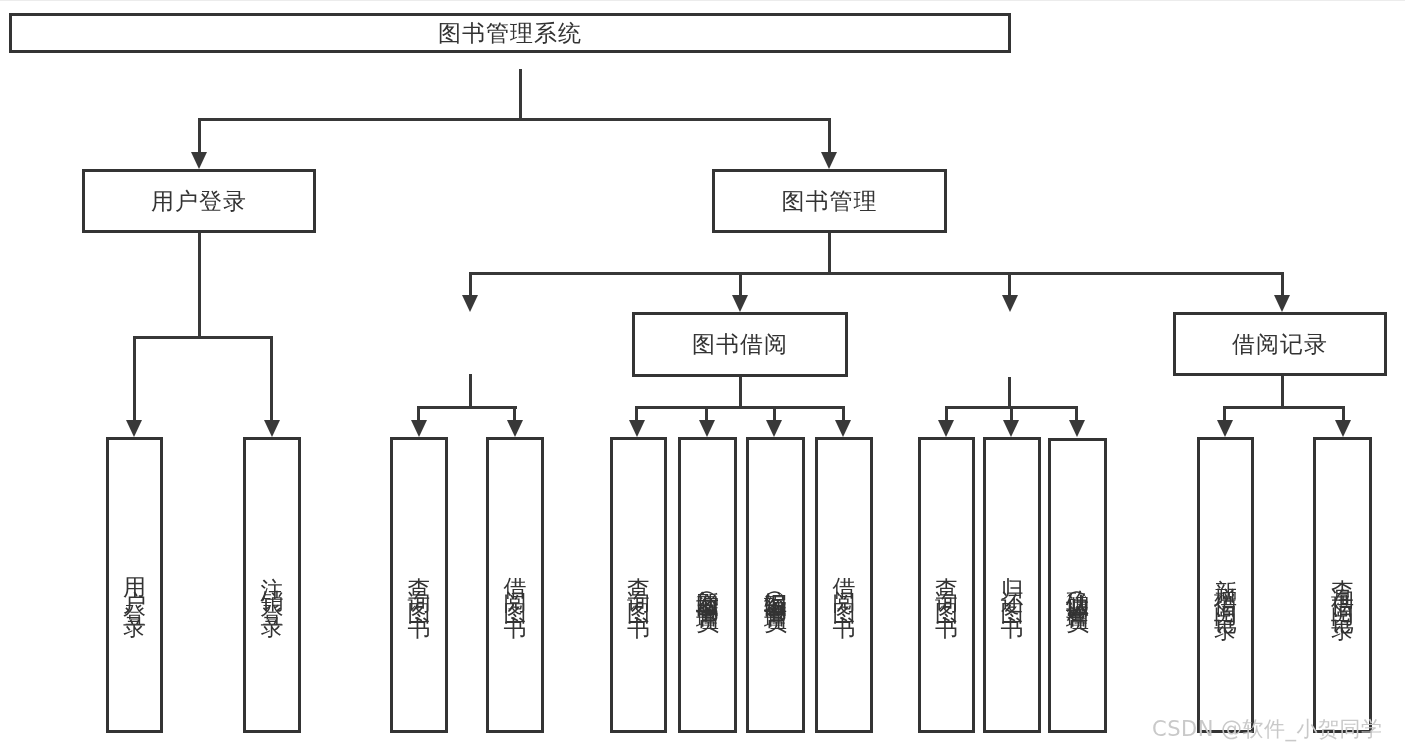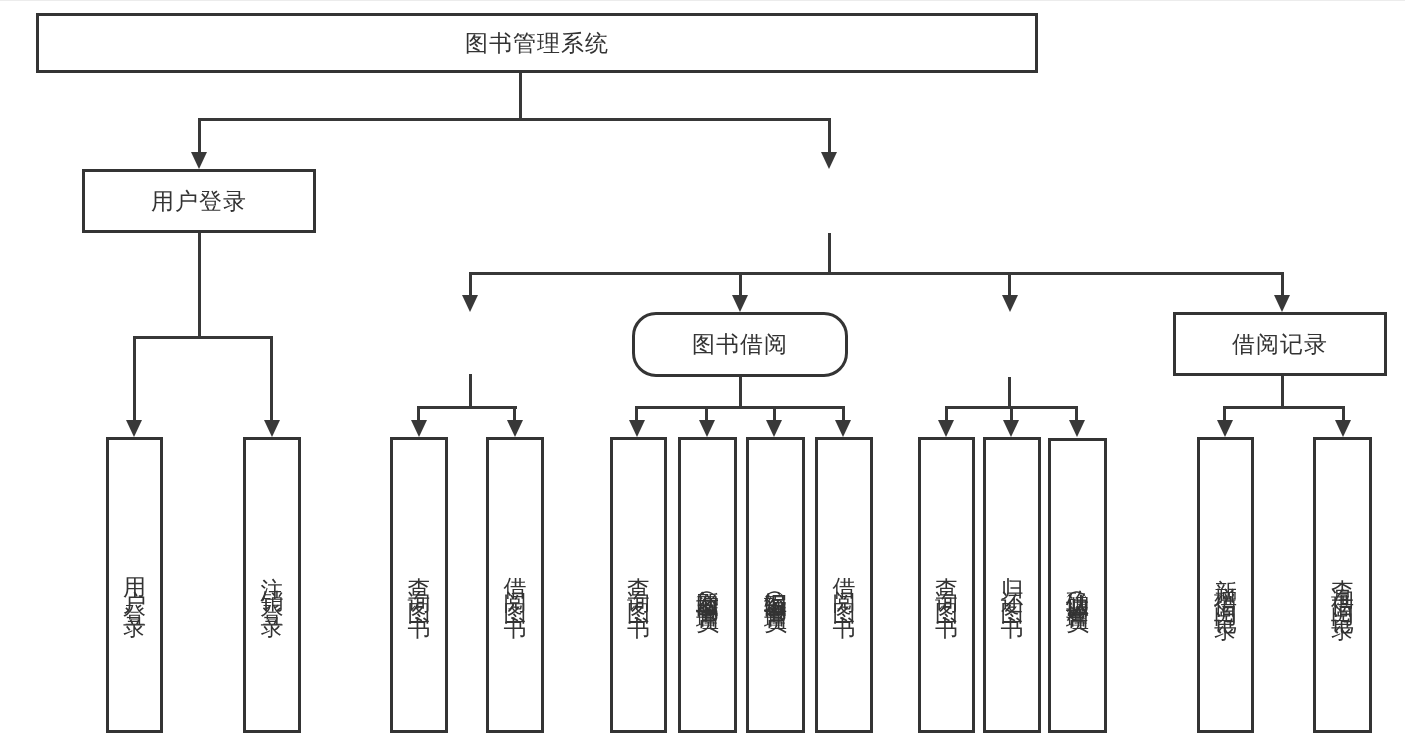--- a/index.html
+++ b/index.html
@@ -35,54 +35,57 @@
     white-space:nowrap; letter-spacing:0.5px;
   }
   .frame-top { position:absolute; left:0; top:0; width:100%; height:1px; background:#ececec; z-index:0; }
 </style>
 </head>
 <body>
 
 <div id="canvas">
   <div class="frame-top"></div>
 
-  <div class="node" style="left:36px; top:13px; width:1002px; height:60px;">
+  <div class="node" style="left:9px; top:13px; width:1002px; height:40px;">
     <span class="hlabel">图书管理系统</span>
   </div>
 
   <div class="vline" style="left:519px; top:69px; height:49px;"></div>
   <div class="hline" style="left:198px; top:118px; width:633px;"></div>
   <div class="vline" style="left:198px; top:118px; height:37px;"></div>
   <div class="arrowhead" style="left:191px; top:152px;"></div>
   <div class="vline" style="left:828px; top:118px; height:37px;"></div>
   <div class="arrowhead" style="left:821px; top:152px;"></div>
 
   <div class="node" style="left:82px; top:169px; width:234px; height:64px;">
     <span class="hlabel">用户登录</span>
+  </div>
+  <div class="node" style="left:712px; top:169px; width:235px; height:64px;">
+    <span class="hlabel">图书管理</span>
   </div>
 
   <div class="vline" style="left:198px; top:233px; height:103px;"></div>
   <div class="hline" style="left:133px; top:336px; width:140px;"></div>
   <div class="vline" style="left:133px; top:336px; height:86px;"></div>
   <div class="arrowhead" style="left:126px; top:420px;"></div>
   <div class="vline" style="left:270px; top:336px; height:86px;"></div>
   <div class="arrowhead" style="left:264px; top:420px;"></div>
 
   <div class="vline" style="left:828px; top:233px; height:39px;"></div>
   <div class="hline" style="left:469px; top:272px; width:814px;"></div>
   <div class="vline" style="left:469px; top:272px; height:24px;"></div>
   <div class="arrowhead" style="left:462px; top:295px;"></div>
   <div class="vline" style="left:739px; top:272px; height:24px;"></div>
   <div class="arrowhead" style="left:732px; top:295px;"></div>
   <div class="vline" style="left:1008px; top:272px; height:24px;"></div>
   <div class="arrowhead" style="left:1002px; top:295px;"></div>
   <div class="vline" style="left:1281px; top:272px; height:24px;"></div>
   <div class="arrowhead" style="left:1274px; top:295px;"></div>
 
-  <div class="node" style="left:632px; top:312px; width:216px; height:65px;border-radius:24px;">
+  <div class="node" style="left:632px; top:312px; width:216px; height:65px;">
     <span class="hlabel">图书借阅</span>
   </div>
   <div class="node" style="left:1173px; top:312px; width:214px; height:64px;">
     <span class="hlabel">借阅记录</span>
   </div>
 
   <div class="vline" style="left:469px; top:374px; height:32px;"></div>
   <div class="hline" style="left:418px; top:406px; width:99px;"></div>
   <div class="vline" style="left:417px; top:406px; height:17px;"></div>
   <div class="arrowhead" style="left:411px; top:420px;"></div>
@@ -153,13 +156,14 @@
     <span class="vlabel len9">确认归还（管理员）</span>
   </div>
 
   <div class="node leaf" style="left:1197px; top:437px; width:57px; height:296px;">
     <span class="vlabel len6">新增借阅记录</span>
   </div>
   <div class="node leaf" style="left:1313px; top:437px; width:59px; height:296px;">
     <span class="vlabel len6">查询借阅记录</span>
   </div>
 
+  <div class="watermark" style="left:1152px; top:715px;">CSDN @软件_小贺同学</div>
 </div>
 
 </body></html>

